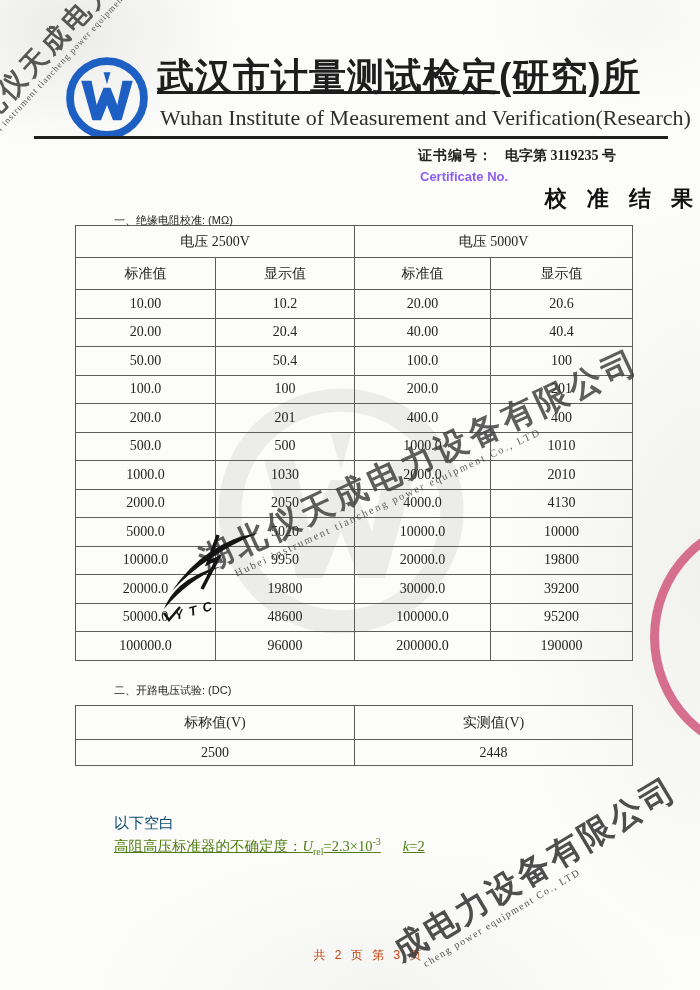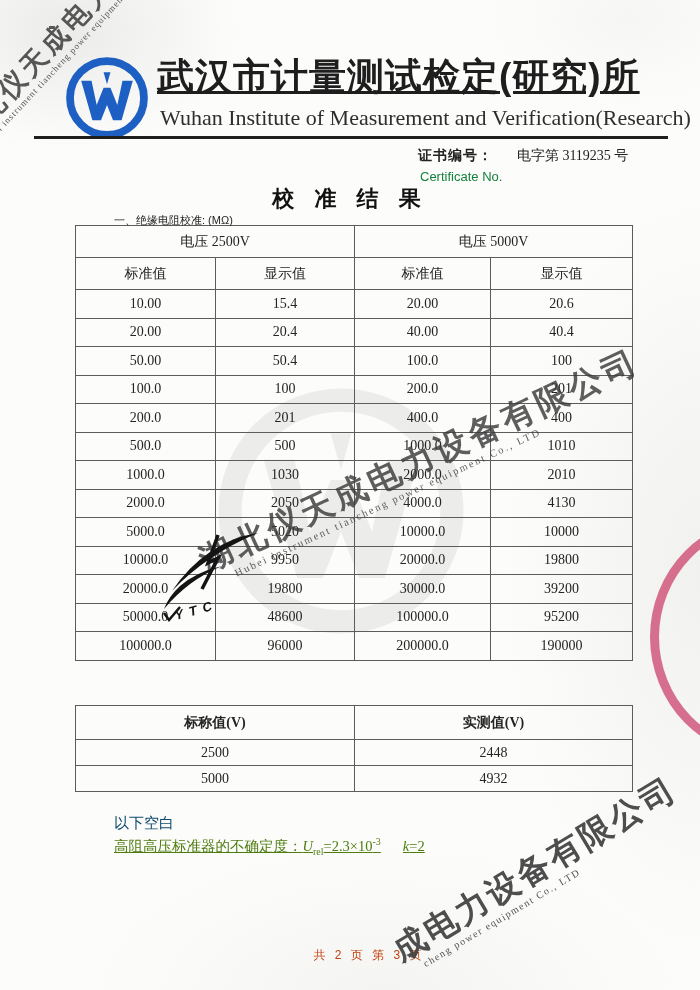--- a/index.html
+++ b/index.html
@@ -24,25 +24,25 @@
     font-size:37px; font-weight:600; letter-spacing:1px; color:#1e1e1e; white-space:nowrap;text-decoration:underline;
   }
   .org-en {
     position:absolute; left:160px; top:105px; z-index:3;
     font-family:"Liberation Serif", serif; font-size:22px; color:#2e2e2e; white-space:nowrap;
   }
   .rule { position:absolute; left:34px; top:136px; width:634px; height:3px; background:#1f1f1f; z-index:3; }
 
   .cert-row { position:absolute; left:418px; top:147px; z-index:3; font-size:14px; white-space:nowrap; }
   .cert-row .lbl { font-weight:bold; letter-spacing:1px; }
-  .cert-row .val { font-family:"Liberation Serif", serif; margin-left:20px; }
-  .cert-en { position:absolute; left:420px; top:169px; z-index:3; font-size:13px; color:#15803d; }
+  .cert-row .val { font-family:"Liberation Serif", serif; margin-left:8px;font-weight:bold; }
+  .cert-en { position:absolute; left:420px; top:169px; z-index:3; font-size:13px; color:#8b5cf6;font-weight:bold; }
 
   .main-title {
-    position:absolute; left:0; top:184px; width:700px; text-align:center; z-index:3;
+    position:absolute; left:0; top:184px; width:700px; text-align:right; z-index:3;
     font-size:22px; font-weight:bold; letter-spacing:7px; color:#111;
   }
 
   .sec-heading { position:absolute; left:114px; z-index:3; font-size:11px; color:#1f1f1f; white-space:nowrap; }
   .sec1 { top:213px; }
   .sec2 { top:683px; }
 
   
   table.ctable {
     position:absolute; left:75px; z-index:2;
@@ -51,21 +51,21 @@
   }
   table.t1 { top:225px; }
   table.t2 { top:705px; }
   .ctable td {
     border:1px solid #5c5c5c; text-align:center; vertical-align:middle;
     font-size:14px; color:#242424; padding:0; overflow:hidden;
   }
   .t1 tr.ghead td { height:31px; }
   .t1 tr.chead td { height:31px; }
   .t1 tbody td { height:27.5px; }
-  .t2 tr.chead td { height:33px;font-weight:bold; }
+  .t2 tr.chead td { height:33px; }
   .t2 tbody td { height:25px; }
   .ctable .num, .ctable tbody td {
     font-family:"Liberation Serif", serif; font-size:14px;
   }
 
   
   .uncert {
     position:absolute; left:114px; top:836px; z-index:3; font-size:14.5px; color:#4d7c0f; white-space:nowrap;text-decoration:underline;
   }
   .uncert .frm { font-family:"Liberation Serif", serif; }
@@ -146,21 +146,21 @@
     <tr class="chead">
       <td>标准值</td>
       <td>显示值</td>
       <td>标准值</td>
       <td>显示值</td>
     </tr>
     </tbody>
       <tbody>
         <tr>
           <td class="num">10.00</td>
-          <td class="num">15.4</td>
+          <td class="num">10.2</td>
           <td class="num">20.00</td>
           <td class="num">20.6</td>
         </tr>
         <tr>
           <td class="num">20.00</td>
           <td class="num">20.4</td>
           <td class="num">40.00</td>
           <td class="num">40.4</td>
         </tr>
         <tr>
@@ -225,40 +225,37 @@
         </tr>
         <tr>
           <td class="num">100000.0</td>
           <td class="num">96000</td>
           <td class="num">200000.0</td>
           <td class="num">190000</td>
         </tr>
       </tbody>
   </table>
 
+  <div class="sec-heading sec2">二、开路电压试验: (DC)</div>
   <table class="ctable t2">
     <colgroup>
         <col style="width:279px">
         <col style="width:278px">
       </colgroup>
     <tbody>
         <tr class="chead">
       <td>标称值(V)</td>
       <td>实测值(V)</td>
     </tr>
     </tbody>
       <tbody>
         <tr>
           <td class="num">2500</td>
           <td class="num">2448</td>
         </tr>
-        <tr>
-          <td class="num">5000</td>
-          <td class="num">4932</td>
-        </tr>
       </tbody>
   </table>
 
   <div class="uncert">
     <span>高阻高压标准器的不确定度：</span><span class="frm"><i>U</i><sub>rel</sub><span>=2.3×10</span><sup>-3</sup><span class="gap"></span><i>k</i><span>=2</span></span>
   </div>
   <div class="blank-note">以下空白</div>
 
   <div class="footer">共 2 页 第 3 页</div>
 

